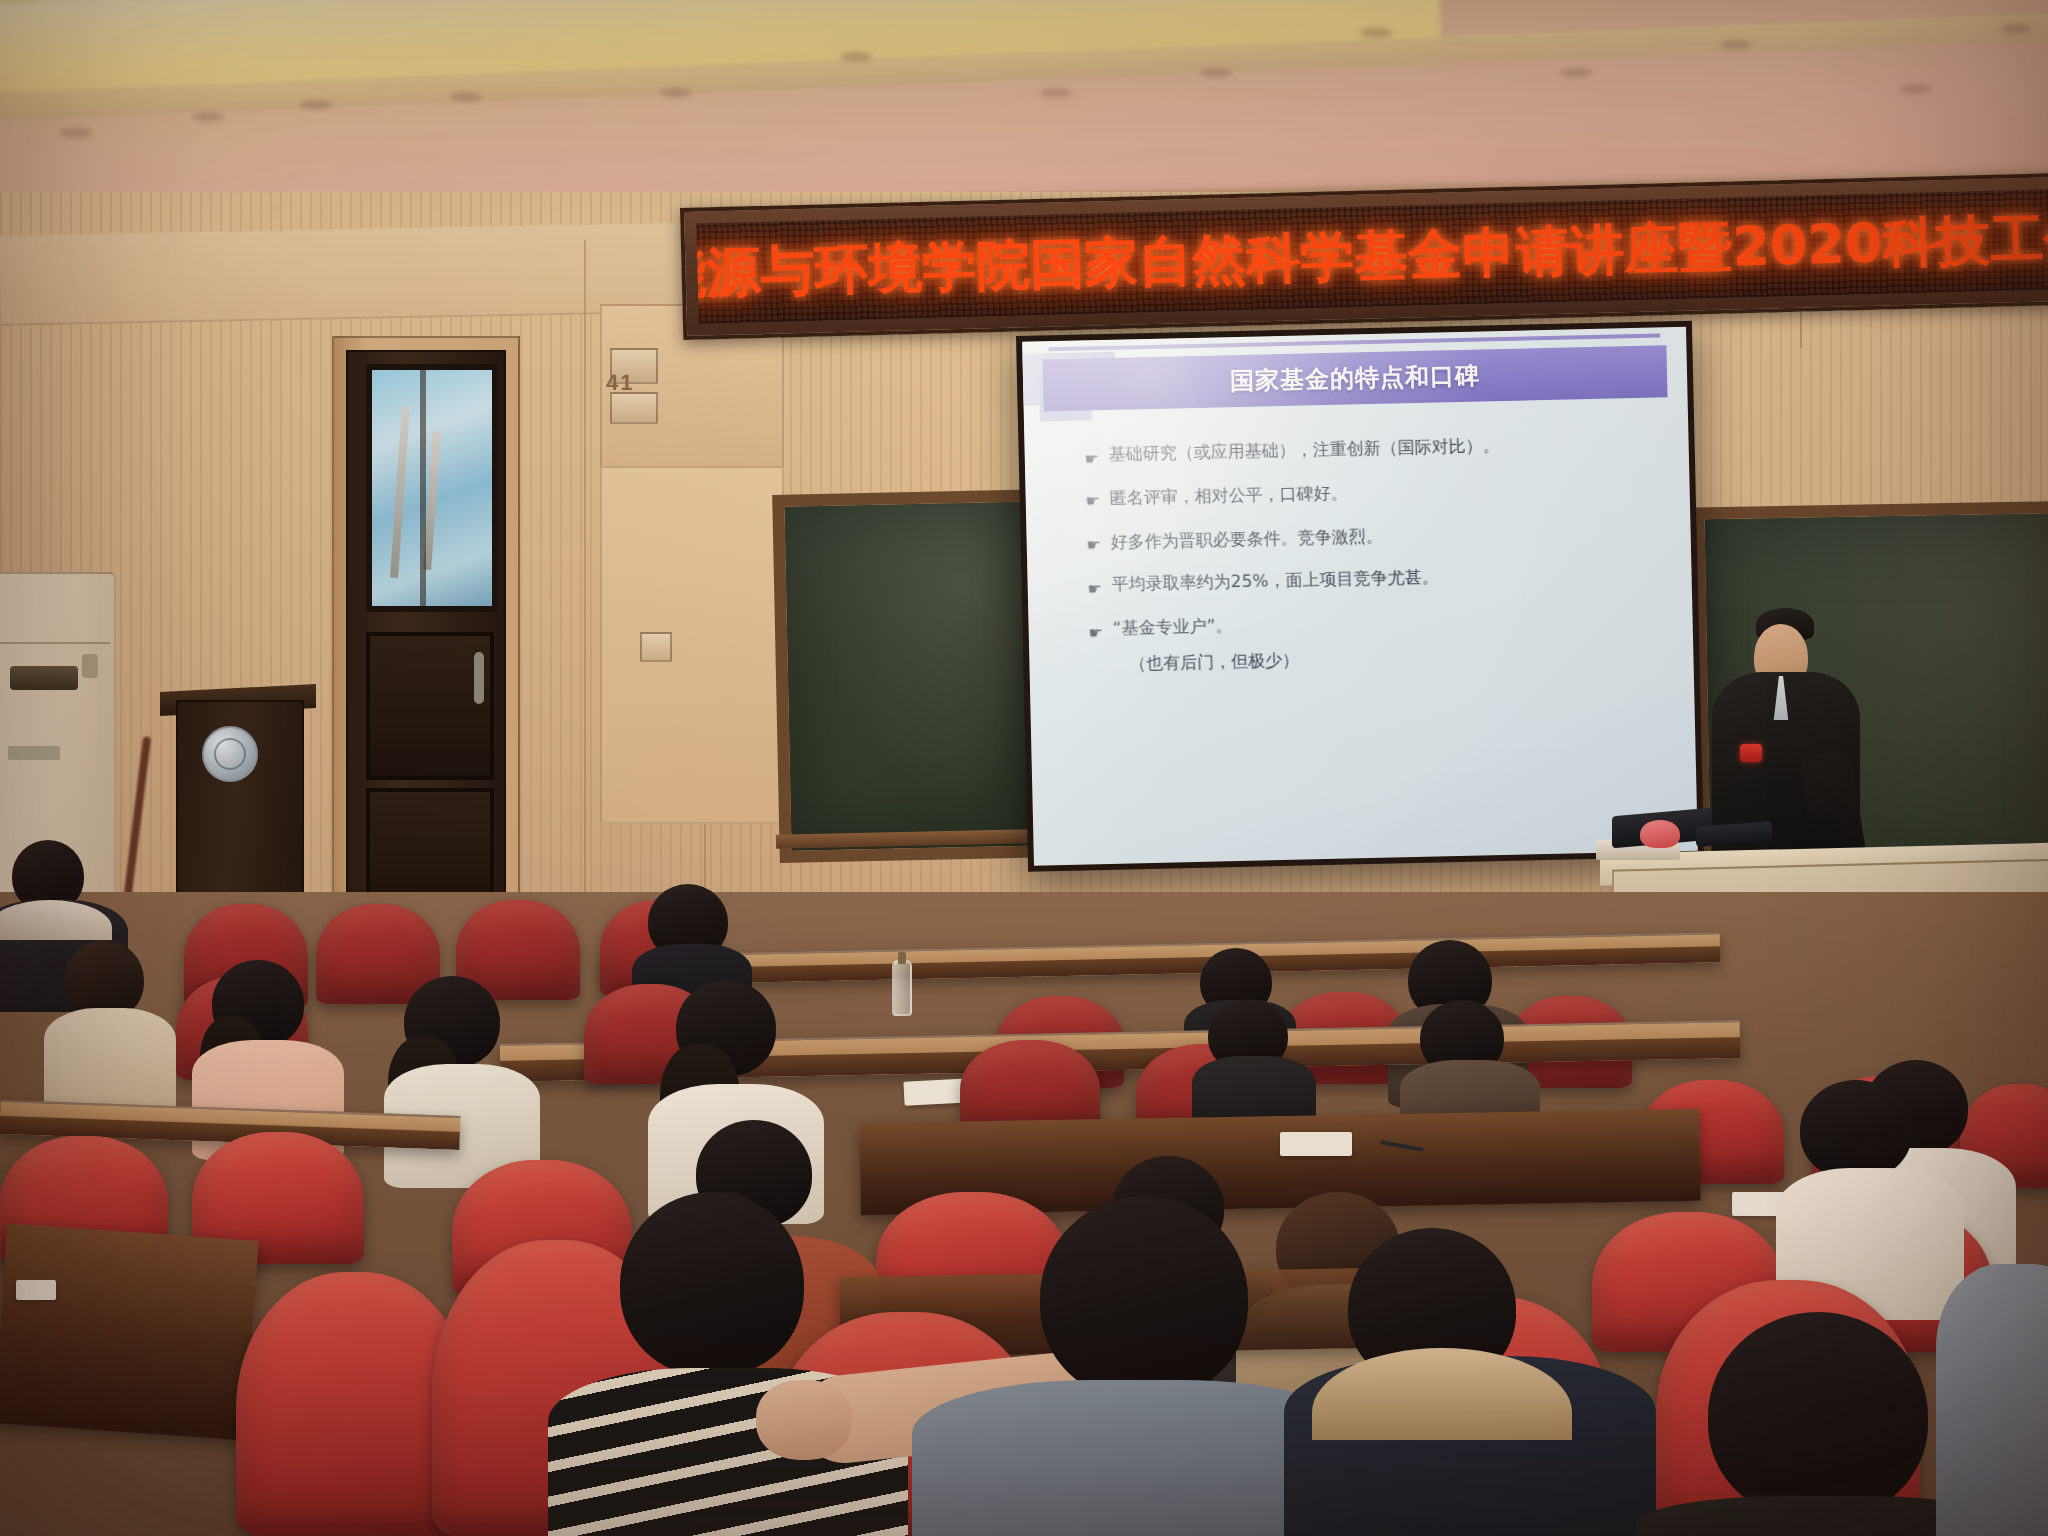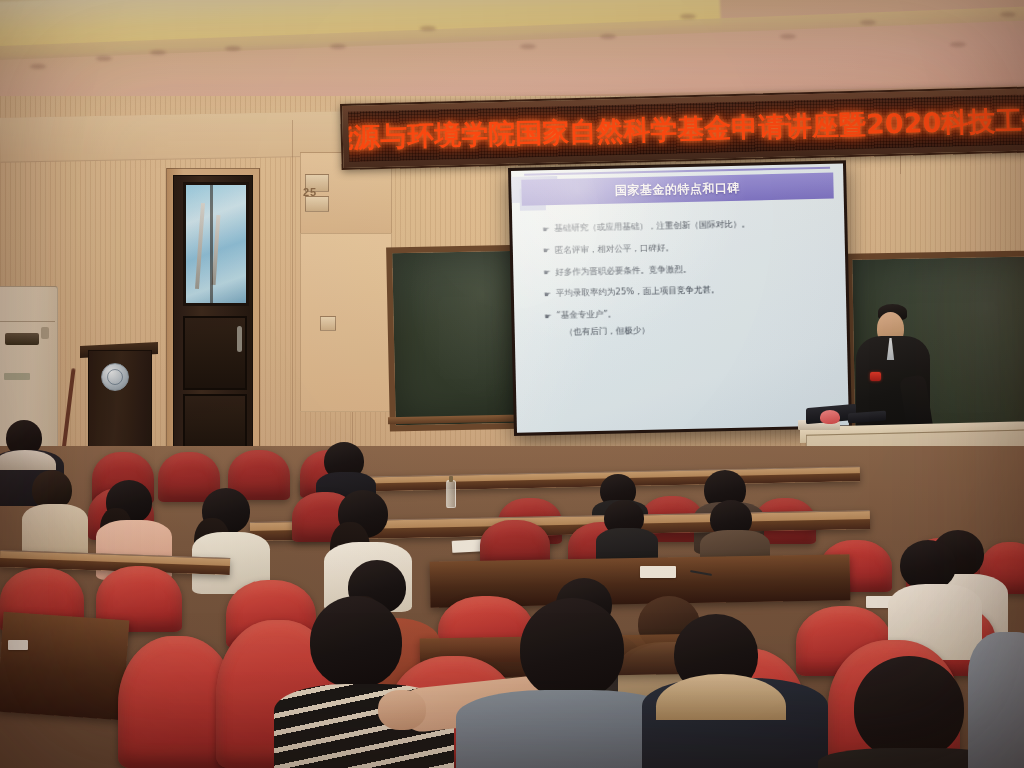--- a/index.html
+++ b/index.html
@@ -442,21 +442,21 @@
         <div class="door-bar" style="left:46%;top:30px;height:70px"></div>
       </div>
       <div class="door-panel" style="top:140px;"></div>
       <div class="door-panel" style="top:218px;height:56px;"></div>
       <div class="door-handle"></div>
     </div>
   </div>
 
   <div class="wallplate" style="left:305px;top:174px;width:22px;height:16px;"></div>
   <div class="wallplate" style="left:305px;top:196px;width:22px;height:14px;"></div>
-  <div class="wallplate-num" style="left:303px;top:186px;">25</div>
+  <div class="wallplate-num" style="left:303px;top:186px;">41</div>
 
   <div class="led-outer">
     <div class="led-inner">
       <div class="led-text">新能源与环境学院国家自然科学基金申请讲座暨2020科技工作会</div>
     </div>
   </div>
 
   <div class="board" style="left:388px;top:246px;width:128px;height:172px;transform:rotate(-1.2deg);">
     <div class="board-sheen"></div>
   </div>

